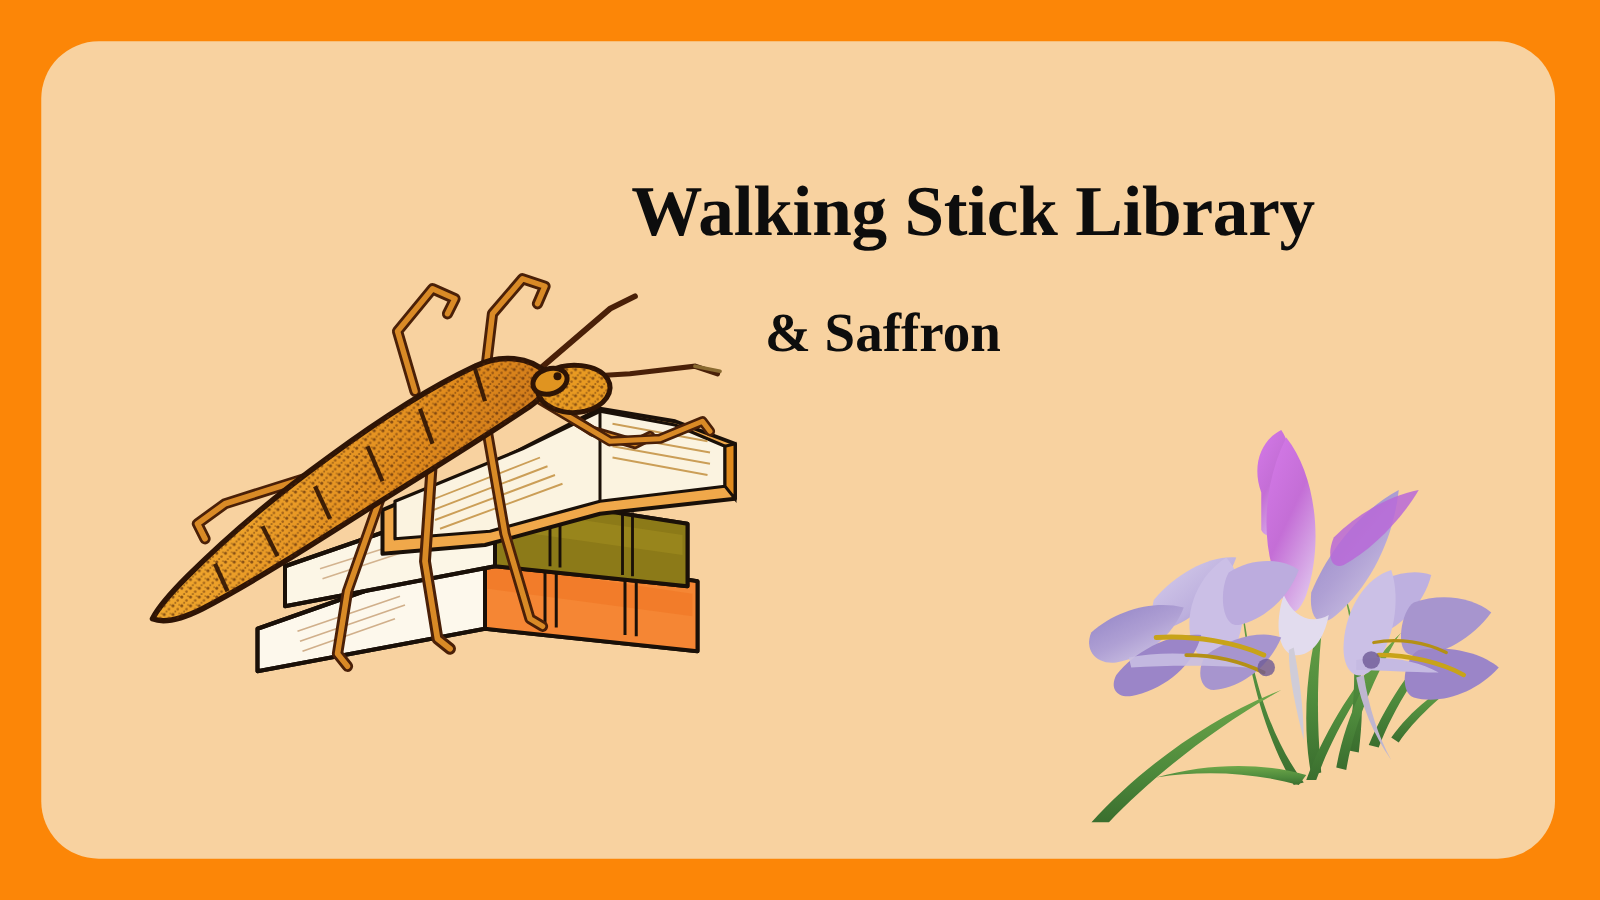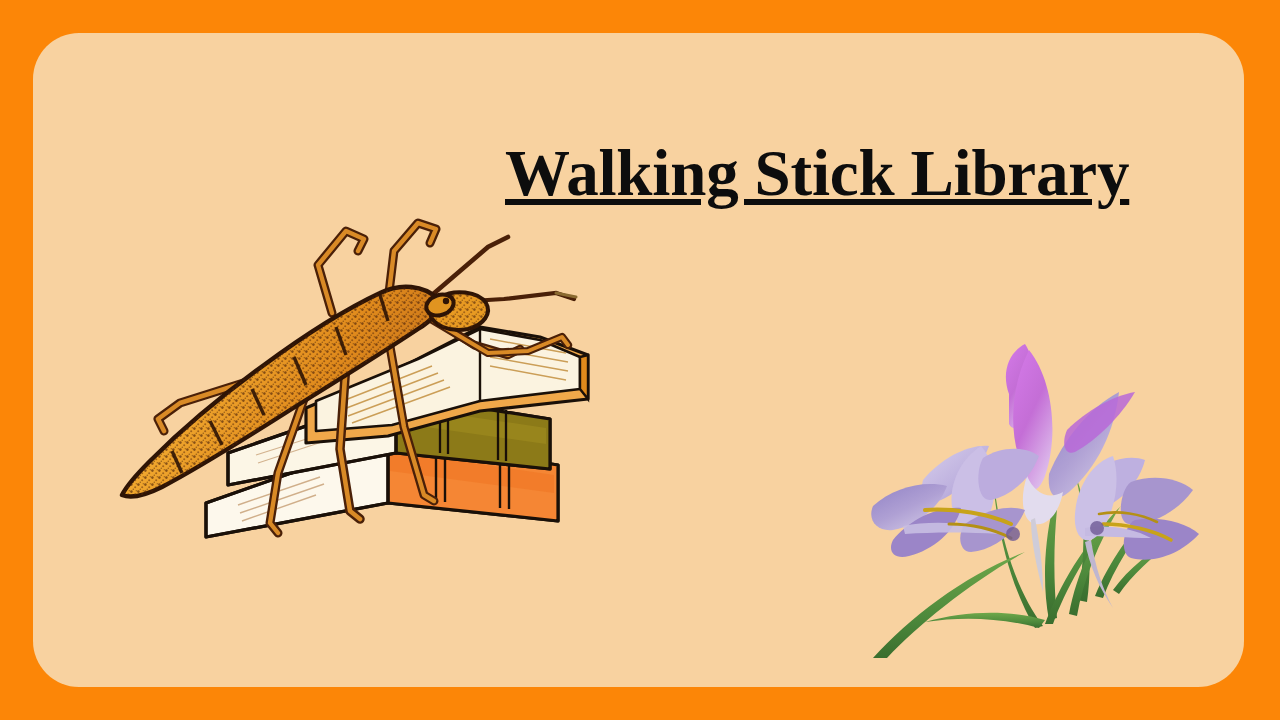--- a/index.html
+++ b/index.html
@@ -32,26 +32,25 @@
     top: 0;
     width: 1211px;
     height: 654px;
   }
   #title {
     position: absolute;
     left: 472px;
     top: 108px;
     font-family: "Liberation Serif", serif;
     font-weight: bold;
-    font-size: 65px;
+    font-size: 57px;
     line-height: 1.0;
     color: #0d0d0d;
     letter-spacing: -0.2px;
     white-space: nowrap;
-    text-decoration: underline;
   }
   #subtitle {
     position: absolute;
     left: 579px;
     top: 205px;
     font-family: "Liberation Serif", serif;
     font-weight: bold;
     font-size: 44px;
     line-height: 1.33;
     color: #0d0d0d;
@@ -76,20 +75,21 @@
 </head>
 <body>
 
 <div id="slide">
 
   <div id="panel">
 
     <div id="text-block">
       <div id="title">Walking Stick Library</div>
       <div id="subtitle">
+        <span class="subtitle-line">&amp; Saffron</span>
       </div>
     </div>
 
     <svg id="insect-art" viewBox="0 0 530 380">
       <defs>
         <linearGradient id="bodyGrad" x1="0" y1="0" x2="1" y2="0.4">
           <stop offset="0%" stop-color="#D9811A"></stop>
           <stop offset="35%" stop-color="#F0A72E"></stop>
           <stop offset="70%" stop-color="#E08A1C"></stop>
           <stop offset="100%" stop-color="#C9741A"></stop>

